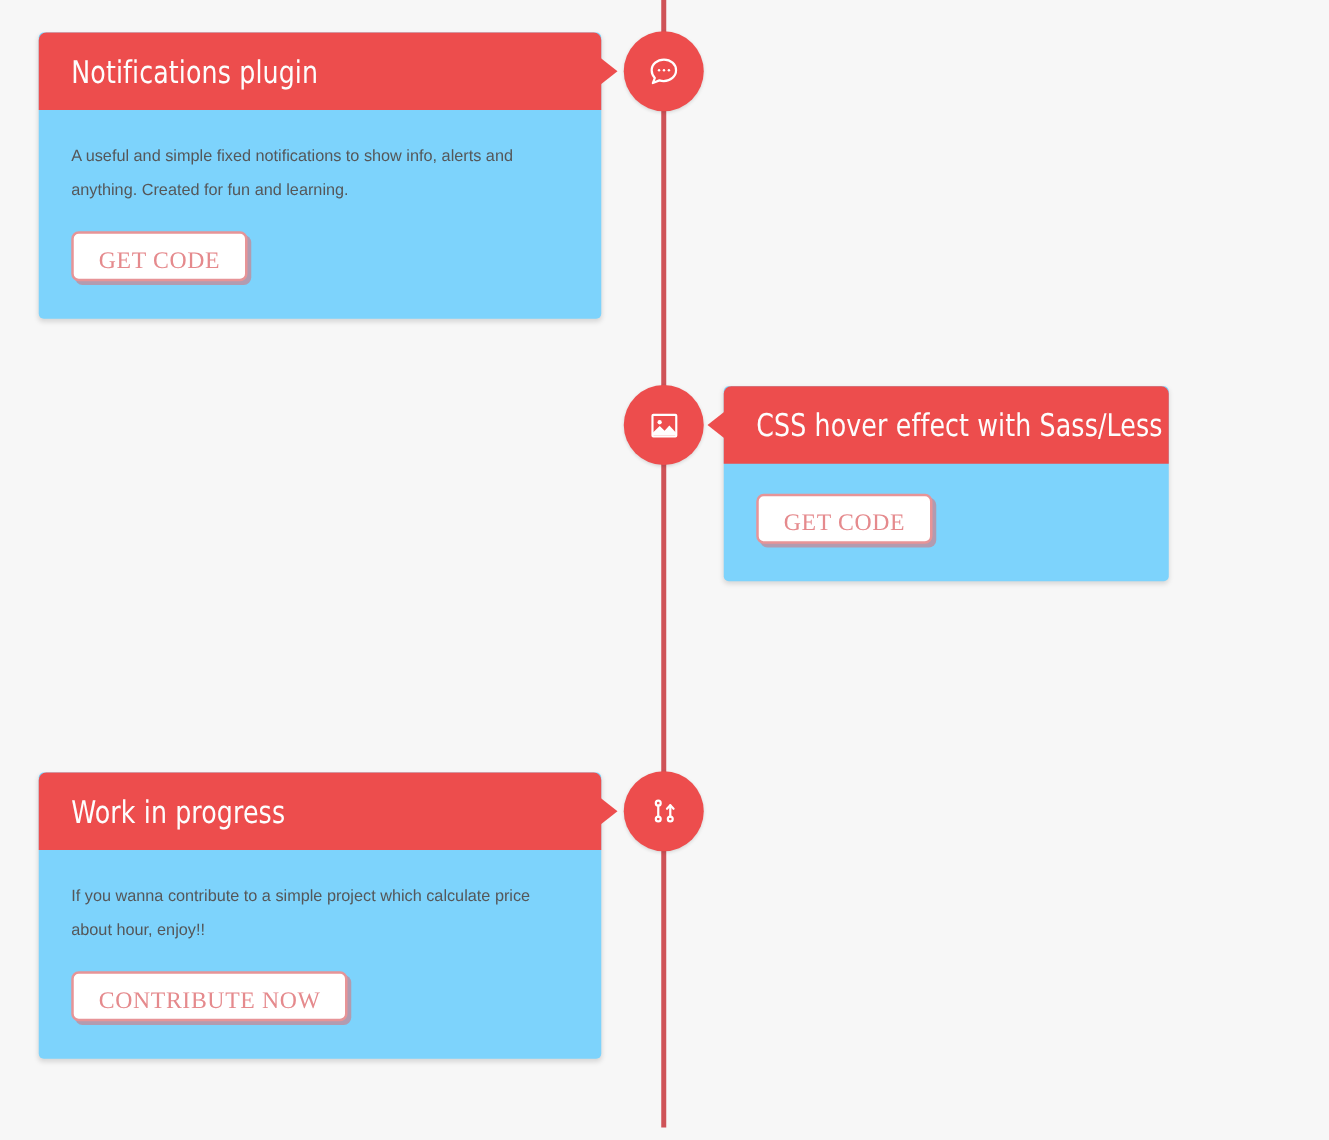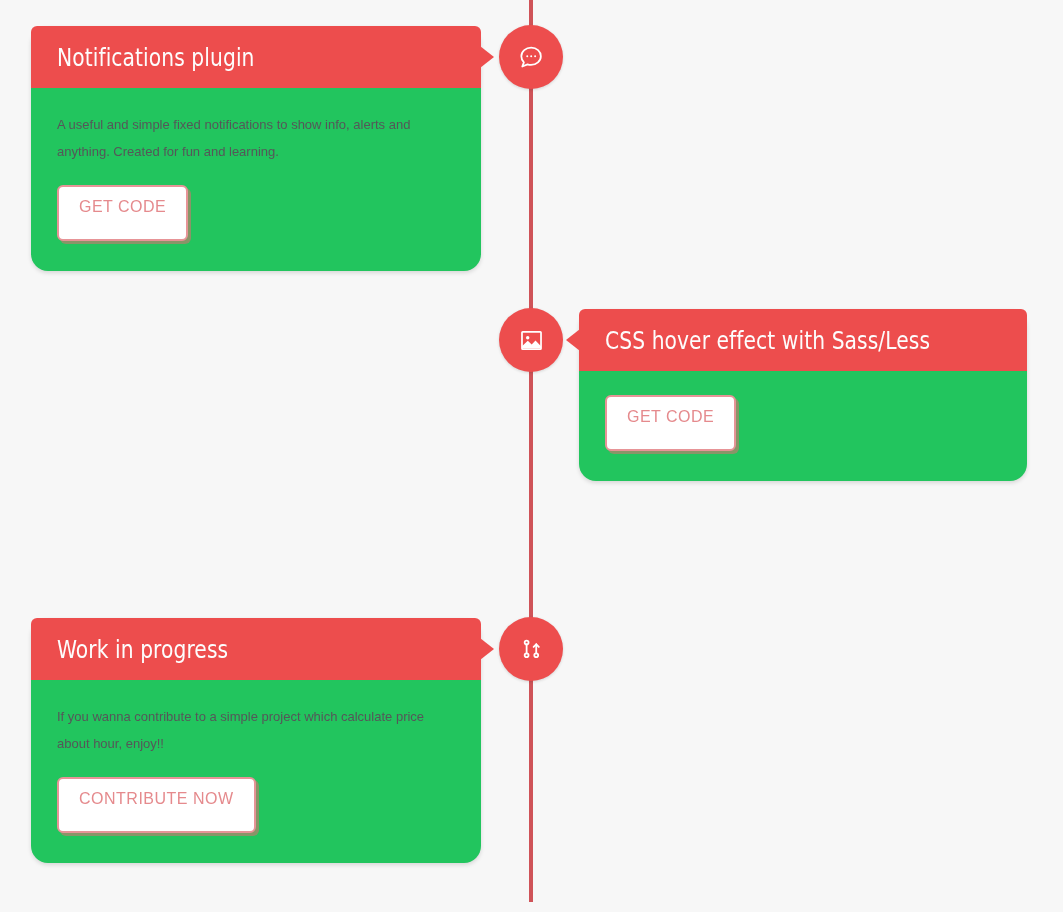--- a/index.html
+++ b/index.html
@@ -45,22 +45,22 @@
     align-items: center;
     justify-content: center;
     box-shadow: 0 1px 3px rgba(0,0,0,0.14);
   }
   .tl-marker svg { display: block; }
 
   
   .tl-card {
     position: absolute;
     width: 450px;
-    background: #22c55e;
-    border-radius: 17px;
+    background: #7dd3fc;
+    border-radius: 4px;
     box-shadow: 0 2px 4px rgba(0,0,0,0.13);
     z-index: 3;
   }
 
   .tl-card-header {
     position: relative;
     background: #ed4d4d;
     border-top-left-radius: 6px;
     border-top-right-radius: 6px;
     height: 62px;
@@ -114,27 +114,27 @@
     margin: 0 0 20px 0;
     max-width: 400px;
   }
 
   .tl-btn {
     display: inline-block;
     border: 2px solid #e79497;
     border-radius: 6px;
     background: #ffffff;
     color: #e58a8d;
-    font-size: 16px;
+    font-size: 19px;
     letter-spacing: 0.5px;
-    padding: 12px 20px 24px 20px;
+    padding: 12px 20px 5px 20px;
     line-height: 1;
     cursor: pointer;
     box-shadow: 3px 3px 0 rgba(222,110,113,0.55);
-    font-family: Liberation Sans, sans-serif;
+    font-family: Liberation Serif, serif;
   }
 </style>
 </head>
 <body>
 
 <div id="timeline-spine"></div>
 
 <div class="tl-event">
 
   <div class="tl-card left" style="left:31px; top:26px;">
@@ -157,21 +157,21 @@
         <circle cx="12.0" cy="15.2" r="1.05" fill="#ffffff" stroke="none"></circle>
         <circle cx="16.2" cy="15.2" r="1.05" fill="#ffffff" stroke="none"></circle>
         <circle cx="20.4" cy="15.2" r="1.05" fill="#ffffff" stroke="none"></circle>
       </svg>
     </span>
   </div>
 </div>
 
 <div class="tl-event">
 
-  <div class="tl-card right" style="left:579px; top:309px; width:448px;">
+  <div class="tl-card right" style="left:579px; top:309px; width:356px;">
 
     <div class="tl-card-header">
       <span class="tl-card-title">CSS hover effect with Sass/Less</span>
       <span class="notch notch-left"></span>
     </div>
 
     <div class="tl-card-body">
       <button class="tl-btn">GET CODE</button>
     </div>
   </div>

